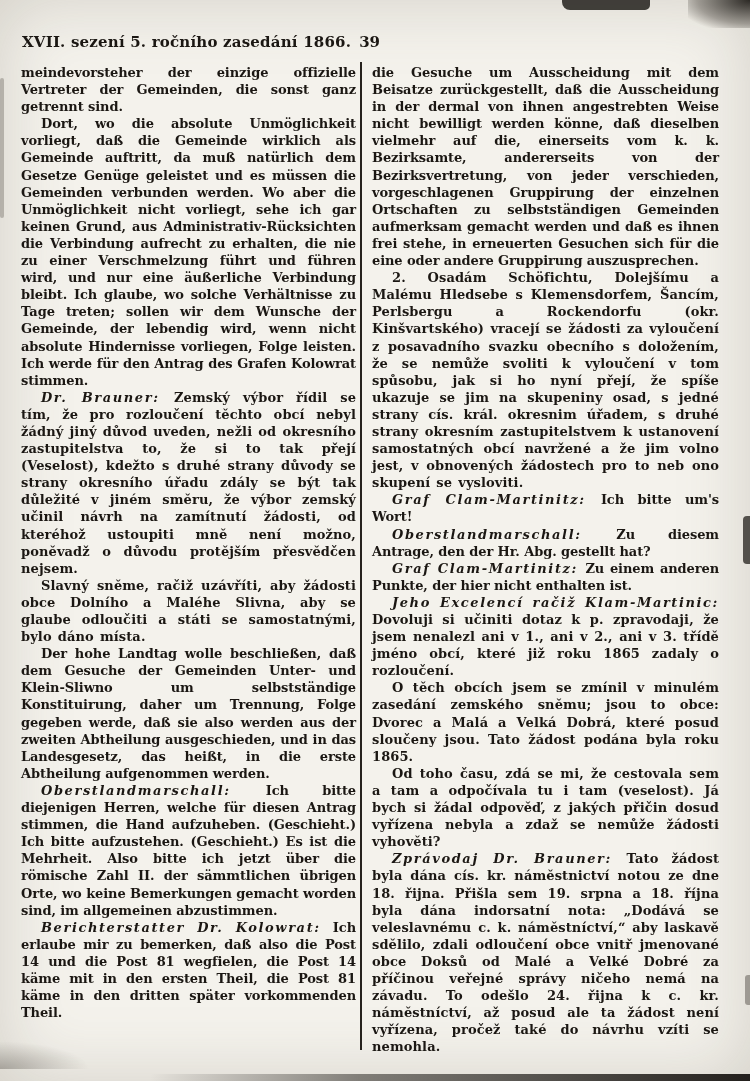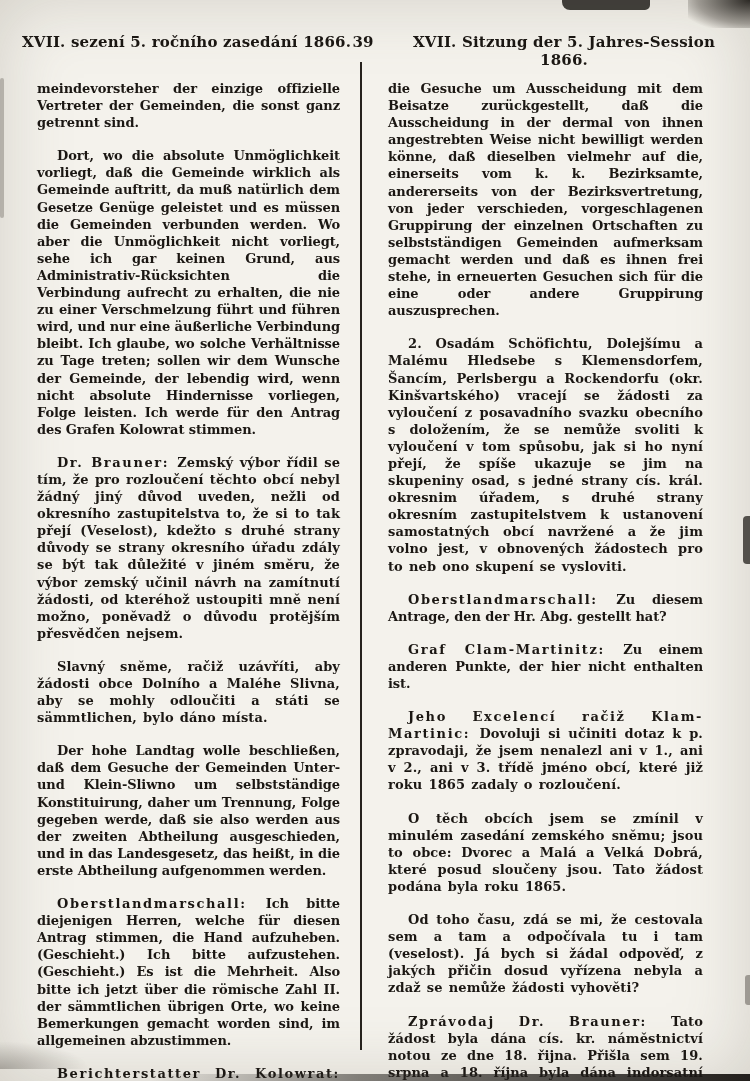--- a/index.html
+++ b/index.html
@@ -12,32 +12,32 @@
     width:750px;height:1081px;
     background:var(--page-bg);
     box-shadow:inset 0 0 70px rgba(125,118,105,.28);
     overflow:hidden;
     font-family:"DejaVu Serif","Liberation Serif",serif;
     color:var(--ink);
   }
   
   .header{position:absolute;top:33px;left:0;width:750px;height:22px;font-size:15px;font-weight:700;}
   .h-left{position:absolute;left:22px;width:334px;letter-spacing:.2px;}
-  .h-num{position:absolute;left:346px;width:34px;text-align:center;}
+  .h-num{position:absolute;left:346px;width:34px;text-align:right;}
   .h-right{position:absolute;left:398px;width:332px;text-align:center;letter-spacing:.2px;}
   
   .col{position:absolute;top:64px;font-size:13px;line-height:17.1px;text-align:justify;}
   .col-left{left:21px;width:335px;}
   .col-right{left:372px;width:347px;}
   .divider{position:absolute;left:360px;top:62px;width:2px;height:988px;background:#26221d;}
-  p.para{margin:16px;font-weight:700;}
+  p.para{margin:0;font-weight:700;}
   p.para.indent{text-indent:20px;}
   p.para.fraktur{letter-spacing:-.1px;}
   p.para.antiqua{letter-spacing:.1px;word-spacing:1.5px;}
-  .speaker{letter-spacing:1.6px;}
+  .speaker{letter-spacing:1.6px;font-style:italic;}
   
   .artifact{position:absolute;pointer-events:none;}
   .art-top-blob{left:562px;top:0;width:88px;height:10px;background:#2e2b27;border-radius:0 0 5px 8px;opacity:.9;}
   .art-top-right{right:0;top:0;width:62px;height:28px;
     background:radial-gradient(ellipse at 100% 0%, rgba(35,32,28,.95), rgba(90,85,78,.5) 60%, rgba(120,115,108,0) 85%);}
   .art-right-1{right:0;top:516px;width:7px;height:48px;background:#3a3631;border-radius:4px 0 0 4px;opacity:.85;}
   .art-right-2{right:0;top:975px;width:5px;height:30px;background:#6e6962;border-radius:3px 0 0 3px;opacity:.6;}
   .art-bottom-line{left:150px;bottom:0;width:600px;height:7px;
     background:linear-gradient(to right, rgba(45,42,38,0), rgba(45,42,38,.55) 35%, rgba(25,22,19,.95));}
   .art-bottom-left{left:0;bottom:12px;width:90px;height:28px;
@@ -45,37 +45,37 @@
   .art-left-edge{left:0;top:78px;width:4px;height:140px;background:rgba(110,105,98,.4);border-radius:2px;}
 </style>
 </head>
 <body>
 
 <div class="page">
 
   <div class="header">
     <span class="h-left">XVII. sezení 5. ročního zasedání 1866.</span>
     <span class="h-num">39</span>
-    <span class="h-right">XVII. Sitzung der 5. Jahres-Session 1866.</span>
   </div>
 
   <div class="divider"></div>
 
   <div class="col col-left">
       <p class="para fraktur">meindevorsteher der einzige offizielle Vertreter der Gemeinden, die sonst ganz getrennt sind.</p>
       <p class="para fraktur indent">Dort, wo die absolute Unmöglichkeit vorliegt, daß die Gemeinde wirklich als Gemeinde auftritt, da muß natürlich dem Gesetze Genüge geleistet und es müssen die Gemeinden verbunden werden. Wo aber die Unmöglichkeit nicht vorliegt, sehe ich gar keinen Grund, aus Administrativ-Rücksichten die Verbindung aufrecht zu erhalten, die nie zu einer Verschmelzung führt und führen wird, und nur eine äußerliche Verbindung bleibt. Ich glaube, wo solche Verhältnisse zu Tage treten; sollen wir dem Wunsche der Gemeinde, der lebendig wird, wenn nicht absolute Hindernisse vorliegen, Folge leisten. Ich werde für den Antrag des Grafen Kolowrat stimmen.</p>
       <p class="para antiqua indent"><span class="speaker">Dr. Brauner: </span>Zemský výbor řídil se tím, že pro rozloučení těchto obcí nebyl žádný jiný důvod uveden, nežli od okresního zastupitelstva to, že si to tak přejí (Veselost), kdežto s druhé strany důvody se strany okresního úřadu zdály se být tak důležité v jiném směru, že výbor zemský učinil návrh na zamítnutí žádosti, od kteréhož ustoupiti mně není možno, poněvadž o důvodu protějším přesvědčen nejsem.</p>
-      <p class="para antiqua indent">Slavný sněme, račiž uzávříti, aby žádosti obce Dolního a Maléhe Slivna, aby se mohly odloučiti a státi se sämmtlichen, bylo dáno místa.</p>
+      <p class="para antiqua indent">Slavný sněme, račiž uzávříti, aby žádosti obce Dolního a Maléhe Slivna, aby se glaube odloučiti a státi se samostatnými, bylo dáno místa.</p>
       <p class="para fraktur indent">Der hohe Landtag wolle beschließen, daß dem Gesuche der Gemeinden Unter- und Klein-Sliwno um selbstständige Konstituirung, daher um Trennung, Folge gegeben werde, daß sie also werden aus der zweiten Abtheilung ausgeschieden, und in das Landesgesetz, das heißt, in die erste Abtheilung aufgenommen werden.</p>
       <p class="para fraktur indent"><span class="speaker">Oberstlandmarschall: </span>Ich bitte diejenigen Herren, welche für diesen Antrag stimmen, die Hand aufzuheben. (Geschieht.) Ich bitte aufzustehen. (Geschieht.) Es ist die Mehrheit. Also bitte ich jetzt über die römische Zahl II. der sämmtlichen übrigen Orte, wo keine Bemerkungen gemacht worden sind, im allgemeinen abzustimmen.</p>
       <p class="para fraktur indent"><span class="speaker">Berichterstatter Dr. Kolowrat: </span>Ich erlaube mir zu bemerken, daß also die Post 14 und die Post 81 wegfielen, die Post 14 käme mit in den ersten Theil, die Post 81 käme in den dritten später vorkommenden Theil.</p>
     </div>
   <div class="col col-right">
       <p class="para fraktur">die Gesuche um Ausscheidung mit dem Beisatze zurückgestellt, daß die Ausscheidung in der dermal von ihnen angestrebten Weise nicht bewilligt werden könne, daß dieselben vielmehr auf die, einerseits vom k. k. Bezirksamte, andererseits von der Bezirksvertretung, von jeder verschieden, vorgeschlagenen Gruppirung der einzelnen Ortschaften zu selbstständigen Gemeinden aufmerksam gemacht werden und daß es ihnen frei stehe, in erneuerten Gesuchen sich für die eine oder andere Gruppirung auszusprechen.</p>
       <p class="para antiqua indent">2. Osadám Schöfichtu, Dolejšímu a Malému Hledsebe s Klemensdorfem, Šancím, Perlsbergu a Rockendorfu (okr. Kinšvartského) vracejí se žádosti za vyloučení z posavadního svazku obecního s doložením, že se nemůže svoliti k vyloučení v tom spůsobu, jak si ho nyní přejí, že spíše ukazuje se jim na skupeniny osad, s jedné strany cís. král. okresnim úřadem, s druhé strany okresním zastupitelstvem k ustanovení samostatných obcí navržené a že jim volno jest, v obnovených žádostech pro to neb ono skupení se vysloviti.</p>
+      <p class="para fraktur indent"><span class="speaker">Graf Clam-Martinitz: </span>Ich bitte um's Wort!</p>
       <p class="para fraktur indent"><span class="speaker">Oberstlandmarschall: </span>Zu diesem Antrage, den der Hr. Abg. gestellt hat?</p>
       <p class="para fraktur indent"><span class="speaker">Graf Clam-Martinitz: </span>Zu einem anderen Punkte, der hier nicht enthalten ist.</p>
       <p class="para antiqua indent"><span class="speaker">Jeho Excelencí račiž Klam-Martinic: </span>Dovoluji si učiniti dotaz k p. zpravodaji, že jsem nenalezl ani v 1., ani v 2., ani v 3. třídě jméno obcí, které již roku 1865 zadaly o rozloučení.</p>
       <p class="para antiqua indent">O těch obcích jsem se zmínil v minulém zasedání zemského sněmu; jsou to obce: Dvorec a Malá a Velká Dobrá, které posud sloučeny jsou. Tato žádost podána byla roku 1865.</p>
       <p class="para antiqua indent">Od toho času, zdá se mi, že cestovala sem a tam a odpočívala tu i tam (veselost). Já bych si žádal odpověď, z jakých přičin dosud vyřízena nebyla a zdaž se nemůže žádosti vyhověti?</p>
       <p class="para antiqua indent"><span class="speaker">Zprávodaj Dr. Brauner: </span>Tato žádost byla dána cís. kr. náměstnictví notou ze dne 18. řijna. Přišla sem 19. srpna a 18. října byla dána indorsatní nota: „Dodává se veleslavnému c. k. náměstníctví,“ aby laskavě sdělilo, zdali odloučení obce vnitř jmenované obce Doksů od Malé a Velké Dobré za příčinou veřejné správy ničeho nemá na závadu. To odešlo 24. řijna k c. kr. náměstníctví, až posud ale ta žádost není vyřízena, pročež také do návrhu vzíti se nemohla.</p>
     </div>
 
   <div class="artifact art-top-blob"></div>
   <div class="artifact art-top-right"></div>

